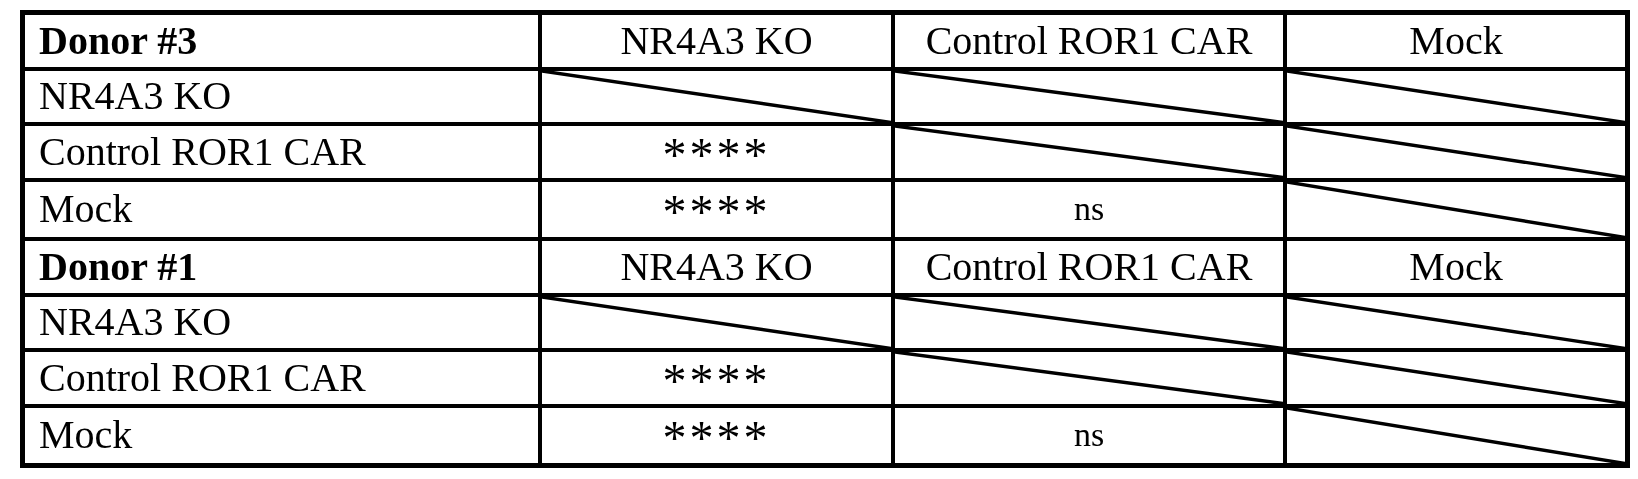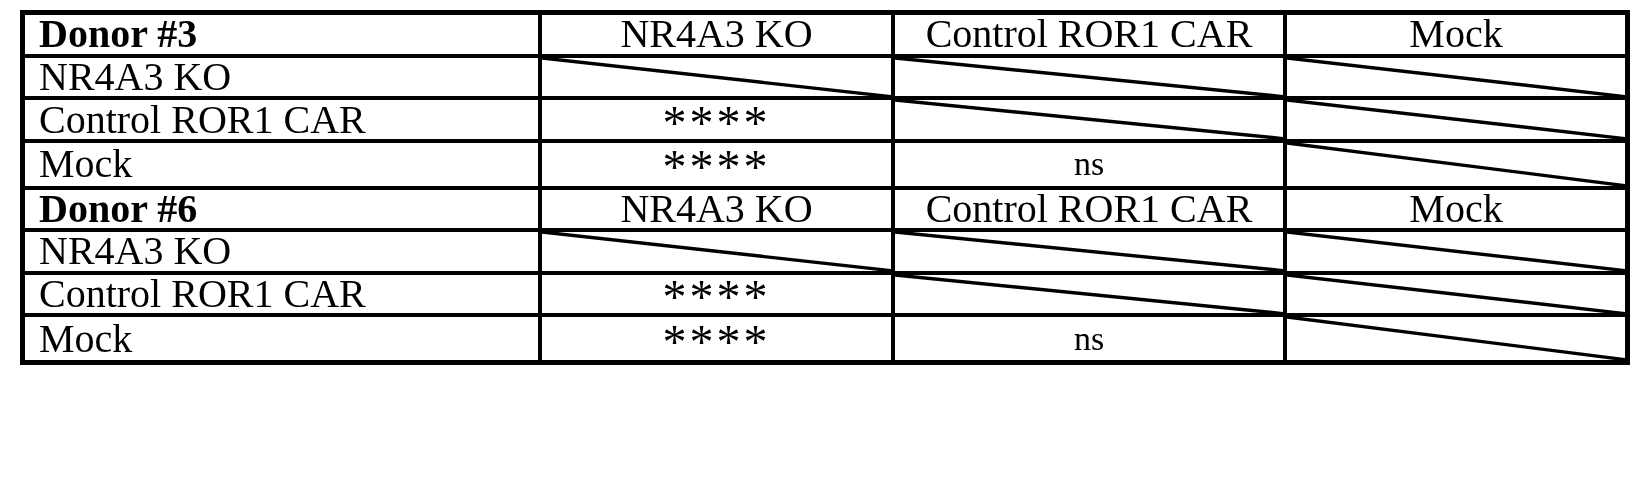--- a/index.html
+++ b/index.html
@@ -10,21 +10,21 @@
     background: #ffffff;
     overflow: hidden;
     font-family: "Liberation Serif", "DejaVu Serif", serif;
     color: #000000;
   }
   .tbl {
     position: absolute;
     left: 20px;
     top: 10px;
     width: 1610px;
-    height: 355px;
+    height: 458px;
     box-sizing: border-box;
     border: 5px solid #000000;
     background: #ffffff;
     display: flex;
     flex-direction: column;
   }
   .block {
     flex: 1 1 0;
     display: grid;
     grid-template-columns: 517fr 353fr 392fr 338fr;
@@ -135,21 +135,21 @@
             <line x1="0" y1="0" x2="100" y2="100" vector-effect="non-scaling-stroke"></line>
           </svg>
       </div>
     </div>
 
   </div>
 
   <div class="block second">
 
     <div class="trow">
-      <div class="cell left-al title-cell">Donor #6</div>
+      <div class="cell left-al title-cell">Donor #1</div>
       <div class="cell">NR4A3 KO</div>
       <div class="cell">Control ROR1 CAR</div>
       <div class="cell col-last">Mock</div>
     </div>
 
     <div class="trow">
       <div class="cell left-al">NR4A3 KO</div>
       <div class="cell">
         <svg class="diag-svg" viewBox="0 0 100 100" preserveAspectRatio="none">
             <line x1="0" y1="0" x2="100" y2="100" vector-effect="non-scaling-stroke"></line>

